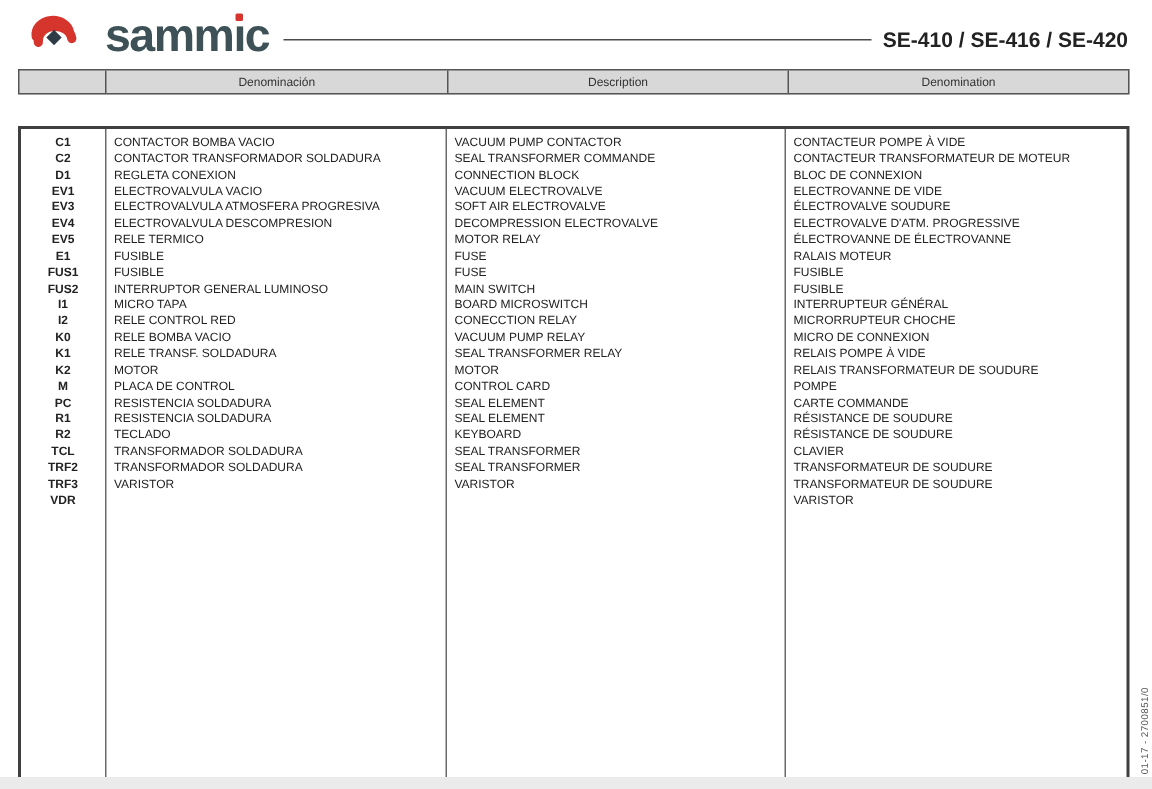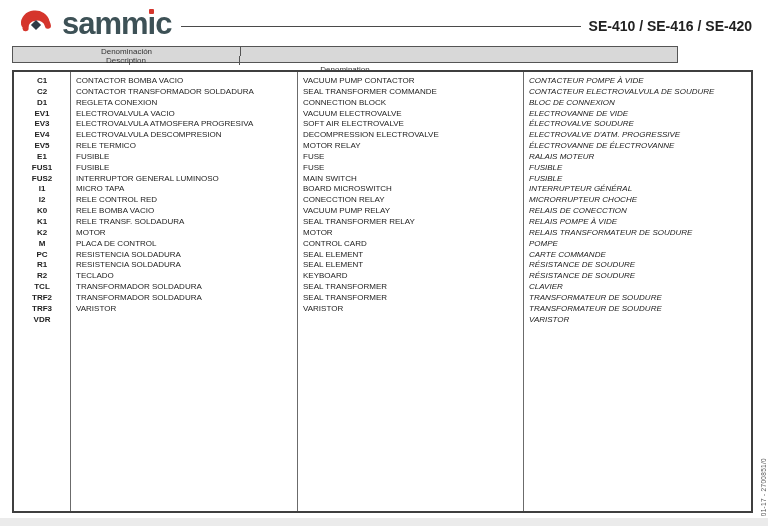--- a/index.html
+++ b/index.html
@@ -18,63 +18,63 @@
     font-family:"Liberation Sans","DejaVu Sans",sans-serif;
     color:var(--ink);
     overflow:hidden;
   }
 
   
   .brand-bar{
     position:absolute;top:6px;left:14px;right:16px;height:38px;
     display:flex;align-items:center;
   }
-  .logo{display:flex;align-items:center;gap:4px;}
+  .logo{display:flex;align-items:center;gap:12px;}
   .logo-icon{width:44px;height:36px;flex:0 0 auto;}
   .logo-word{
     font-size:31px;font-weight:bold;color:var(--logo-text);
     letter-spacing:-1px;line-height:1;position:relative;top:-2px;
   }
   .logo-i{position:relative;display:inline-block;}
   .logo-i .i-dot{
     position:absolute;left:1px;top:1px;width:5px;height:5px;
     background:var(--logo-red);border-radius:1px;
   }
   .rule{
     flex:1;height:0;border-top:1.5px solid #4a4a4a;
     margin:0 8px 0 10px;position:relative;top:1px;
   }
   .models{
     font-size:14px;font-weight:bold;white-space:nowrap;position:relative;top:1px;
   }
 
   
   .thead{
-    position:absolute;top:46px;left:12px;width:666px;height:17px;
-    display:flex;border:1px solid #555;background:var(--header-bg);flex-direction:column;
+    position:absolute;top:46px;left:12px;width:741px;height:17px;
+    display:flex;border:1px solid #555;background:var(--header-bg);
   }
   .thead .th{
     border-right:1px solid #555;
     display:flex;align-items:center;justify-content:center;
     font-size:8px;color:#333;
   }
   .thead .th:last-child{border-right:none;}
   .th-code{width:58px;}
   .th-es{width:228px;}
   .th-en{width:227px;}
   .th-fr{flex:1;}
 
   
   .tbody{
-    position:absolute;top:70px;left:12px;width:741px;height:443px;
+    position:absolute;top:84px;left:12px;width:741px;height:443px;
     display:flex;border:2px solid var(--border-dark);
     background:#fff;
   }
   .col{height:100%;border-right:1px solid var(--border-mid);padding-top:4px;}
-  .col:last-child{border-right:none;font-style:italic;}
+  .col:last-child{border-right:none;}
   .col-code{width:57px;}
   .col-es{width:227px;}
   .col-en{width:226px;}
   .col-fr{flex:1;}
   .cell{
     height:10.85px;line-height:10.85px;font-size:8px;white-space:nowrap;
     overflow:hidden;
   }
   .col-code .cell{font-weight:bold;text-align:center;}
   .col-es .cell,.col-en .cell,.col-fr .cell{padding-left:5px;}
@@ -183,32 +183,32 @@
       <div class="cell">CONTROL CARD</div>
       <div class="cell">SEAL ELEMENT</div>
       <div class="cell">SEAL ELEMENT</div>
       <div class="cell">KEYBOARD</div>
       <div class="cell">SEAL TRANSFORMER</div>
       <div class="cell">SEAL TRANSFORMER</div>
       <div class="cell">VARISTOR</div>
     </div>
   <div class="col col-fr">
       <div class="cell">CONTACTEUR POMPE À VIDE</div>
-      <div class="cell">CONTACTEUR ELECTROVALVULA DE SOUDURE</div>
+      <div class="cell">CONTACTEUR TRANSFORMATEUR DE MOTEUR</div>
       <div class="cell">BLOC DE CONNEXION</div>
       <div class="cell">ELECTROVANNE DE VIDE</div>
       <div class="cell">ÉLECTROVALVE SOUDURE</div>
       <div class="cell">ELECTROVALVE D'ATM. PROGRESSIVE</div>
       <div class="cell">ÉLECTROVANNE DE ÉLECTROVANNE</div>
       <div class="cell">RALAIS MOTEUR</div>
       <div class="cell">FUSIBLE</div>
       <div class="cell">FUSIBLE</div>
       <div class="cell">INTERRUPTEUR GÉNÉRAL</div>
       <div class="cell">MICRORRUPTEUR CHOCHE</div>
-      <div class="cell">RELAIS DE CONECCTION</div>
+      <div class="cell">MICRO DE CONNEXION</div>
       <div class="cell">RELAIS POMPE À VIDE</div>
       <div class="cell">RELAIS TRANSFORMATEUR DE SOUDURE</div>
       <div class="cell">POMPE</div>
       <div class="cell">CARTE COMMANDE</div>
       <div class="cell">RÉSISTANCE DE SOUDURE</div>
       <div class="cell">RÉSISTANCE DE SOUDURE</div>
       <div class="cell">CLAVIER</div>
       <div class="cell">TRANSFORMATEUR DE SOUDURE</div>
       <div class="cell">TRANSFORMATEUR DE SOUDURE</div>
       <div class="cell">VARISTOR</div>

